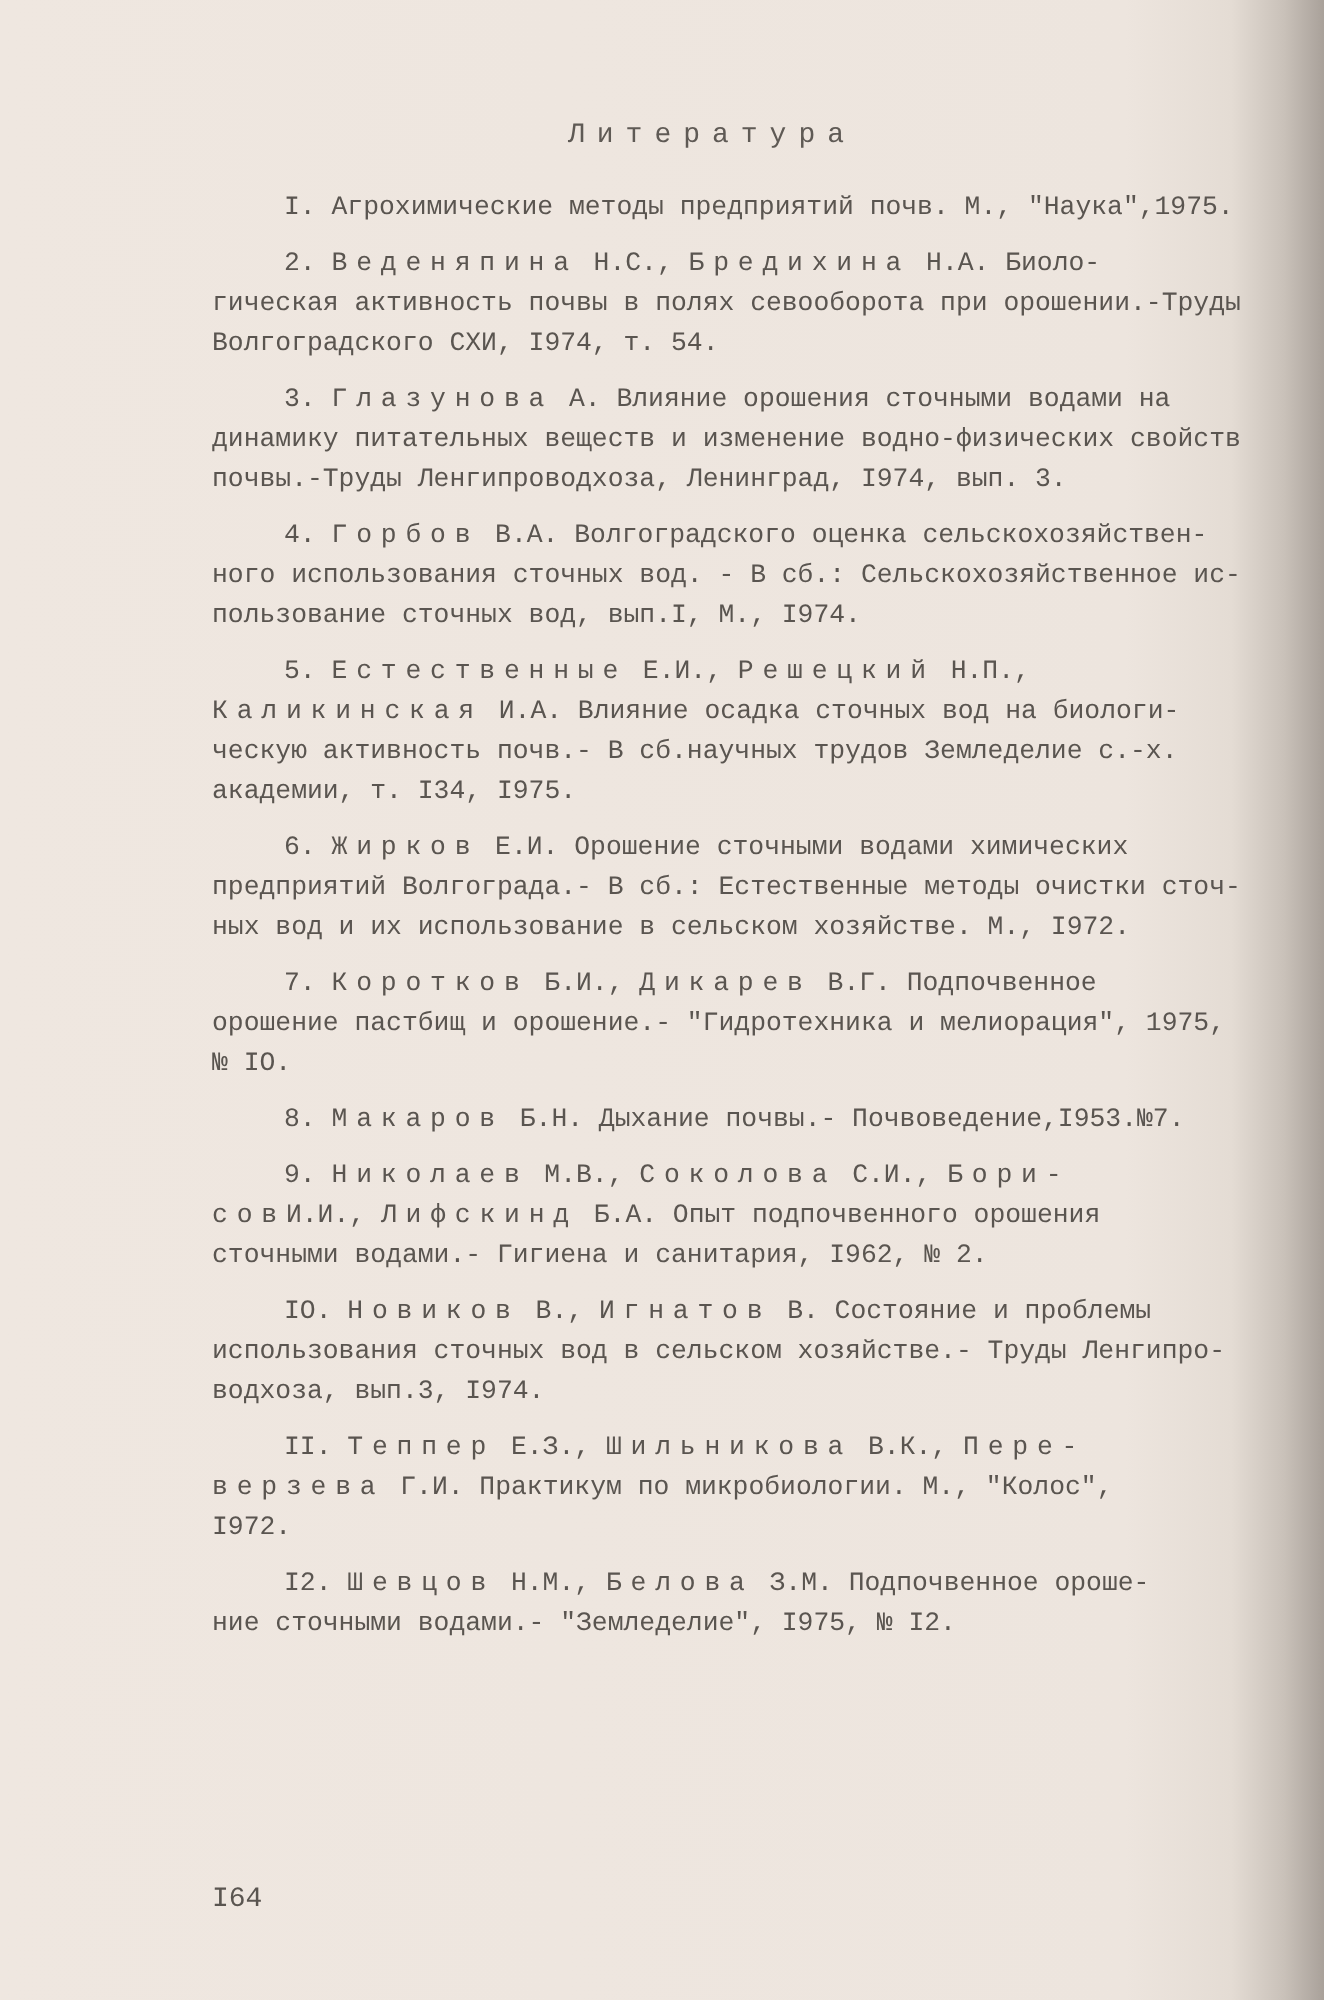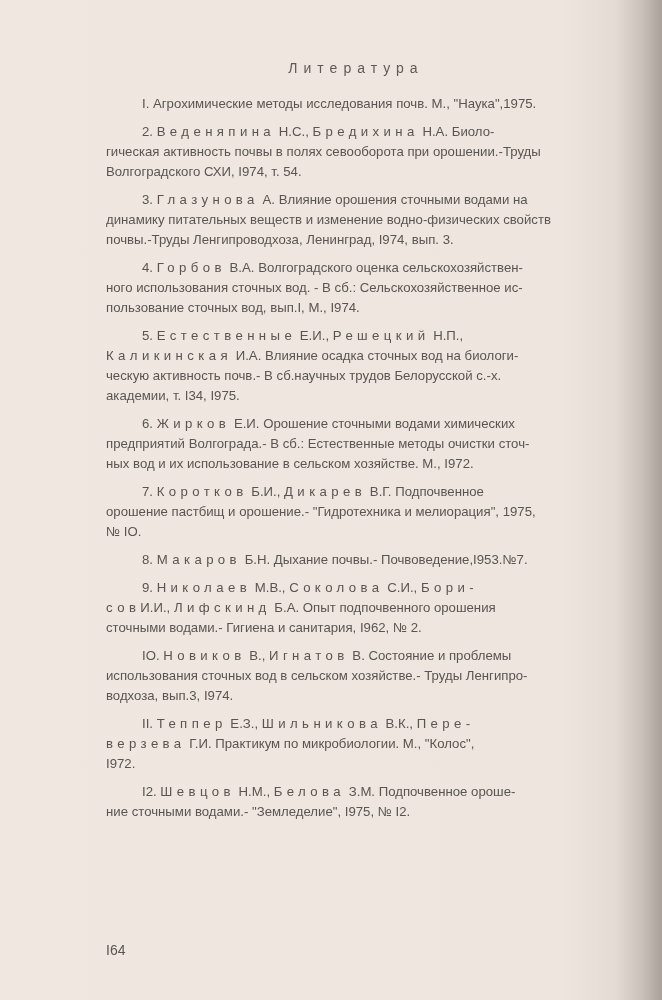--- a/index.html
+++ b/index.html
@@ -12,21 +12,21 @@
       overflow: hidden;
       background: #ede5dd;
       position: relative;
     }
     .page {
       position: absolute;
       left: 0; top: 0;
       width: 662px;
       height: 1000px;
       background: linear-gradient(to right, #efe7e0 0%, #ede5de 85%, #e4dcd4 93%, #c9c1b9 97%, #a9a19a 100%);
-      font-family: Liberation Sans, sans-serif;
+      font-family: Liberation Mono, monospace;
       color: #5a5550;
     }
     .title {
       position: absolute;
       top: 60px;
       left: 0;
       width: 662px;
       text-align: center;
       padding-left: 50px;
       box-sizing: border-box;
@@ -65,41 +65,41 @@
     }
   </style>
 </head>
 <body>
 
 <div class="page">
   <div class="title">Литература</div>
 
   <div class="refs" id="refs">
       <div class="ref">
-        <span class="line indent"><span>I.</span> <span>Агрохимические методы исследования почв. М., "Наука",1975.</span></span>
+        <span class="line indent"><span>I.</span> <span>Агрохимические методы предприятий почв. М., "Наука",1975.</span></span>
       </div>
       <div class="ref">
         <span class="line indent"><span>2.</span> <span class="sp">Веденяпина</span><span> Н.С., </span><span class="sp">Бредихина</span><span> Н.А. Биоло-</span></span>
         <span class="line"><span>гическая активность почвы в полях севооборота при орошении.-Труды</span></span>
         <span class="line"><span>Волгоградского СХИ, I974, т. 54.</span></span>
       </div>
       <div class="ref">
         <span class="line indent"><span>3.</span> <span class="sp">Глазунова</span><span> А. Влияние орошения сточными водами на</span></span>
         <span class="line"><span>динамику питательных веществ и изменение водно-физических свойств</span></span>
         <span class="line"><span>почвы.-Труды Ленгипроводхоза, Ленинград, I974, вып. 3.</span></span>
       </div>
       <div class="ref">
         <span class="line indent"><span>4.</span> <span class="sp">Горбов</span><span> В.А. Волгоградского оценка сельскохозяйствен-</span></span>
         <span class="line"><span>ного использования сточных вод. - В сб.: Сельскохозяйственное ис-</span></span>
         <span class="line"><span>пользование сточных вод, вып.I, М., I974.</span></span>
       </div>
       <div class="ref">
         <span class="line indent"><span>5.</span> <span class="sp">Естественные</span><span> Е.И., </span><span class="sp">Решецкий</span><span> Н.П.,</span></span>
         <span class="line"><span class="sp">Каликинская</span><span> И.А. Влияние осадка сточных вод на биологи-</span></span>
-        <span class="line"><span>ческую активность почв.- В сб.научных трудов Белорусской с.-х.</span></span>
+        <span class="line"><span>ческую активность почв.- В сб.научных трудов Земледелие с.-х.</span></span>
         <span class="line"><span>академии, т. I34, I975.</span></span>
       </div>
       <div class="ref">
         <span class="line indent"><span>6.</span> <span class="sp">Жирков</span><span> Е.И. Орошение сточными водами химических</span></span>
         <span class="line"><span>предприятий Волгограда.- В сб.: Естественные методы очистки сточ-</span></span>
         <span class="line"><span>ных вод и их использование в сельском хозяйстве. М., I972.</span></span>
       </div>
       <div class="ref">
         <span class="line indent"><span>7.</span> <span class="sp">Коротков</span><span> Б.И., </span><span class="sp">Дикарев</span><span> В.Г.  Подпочвенное</span></span>
         <span class="line"><span>орошение пастбищ и орошение.- "Гидротехника и мелиорация", 1975,</span></span>

